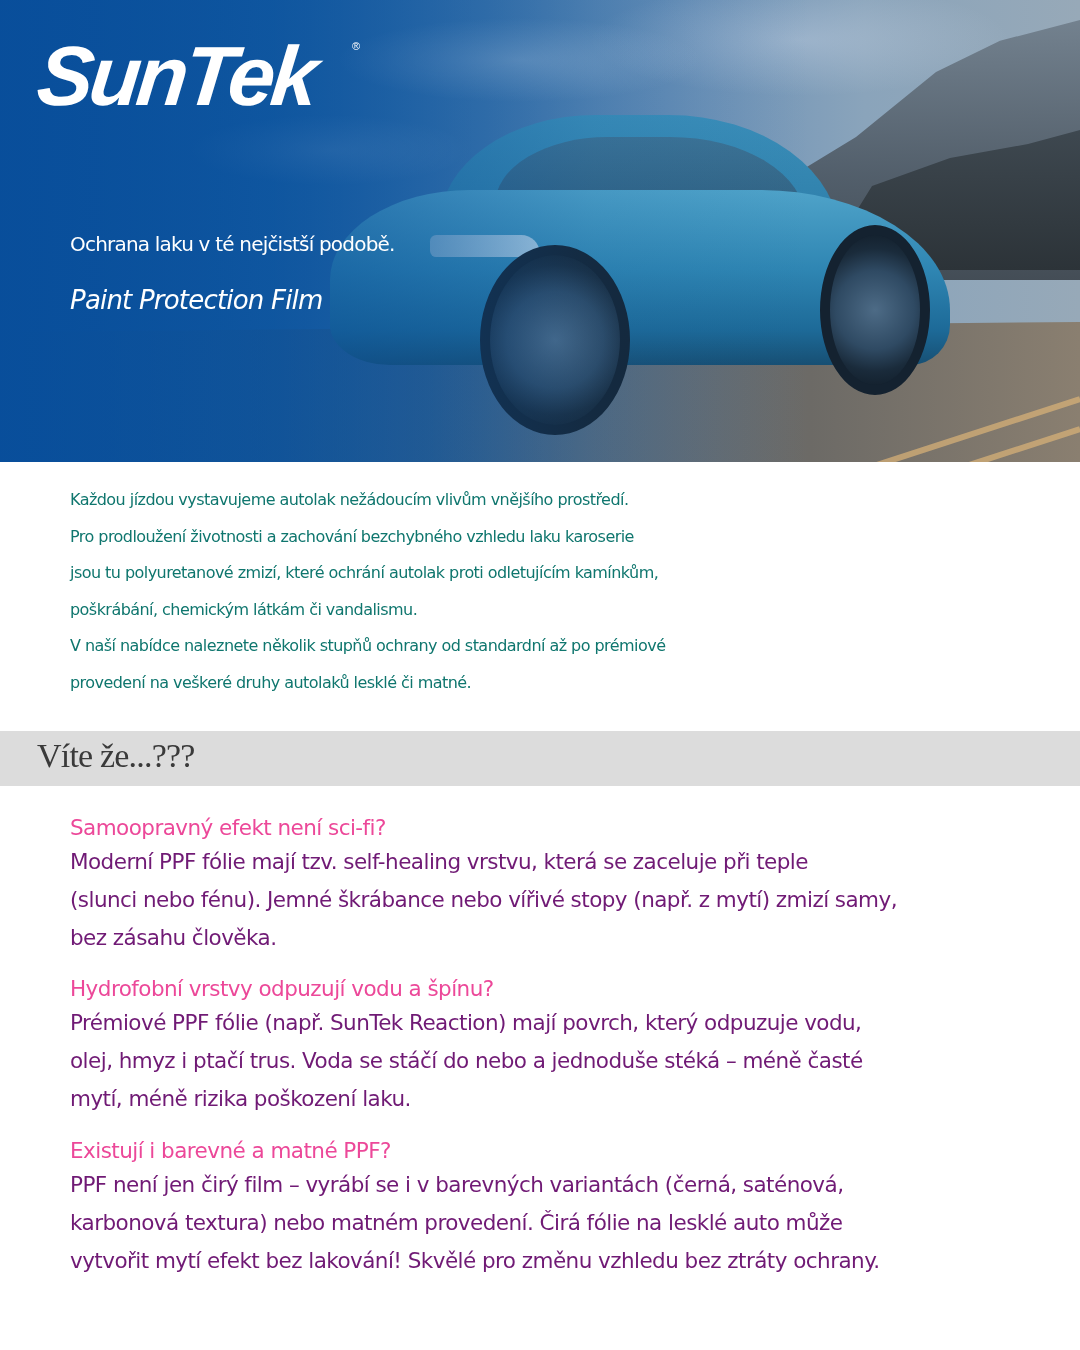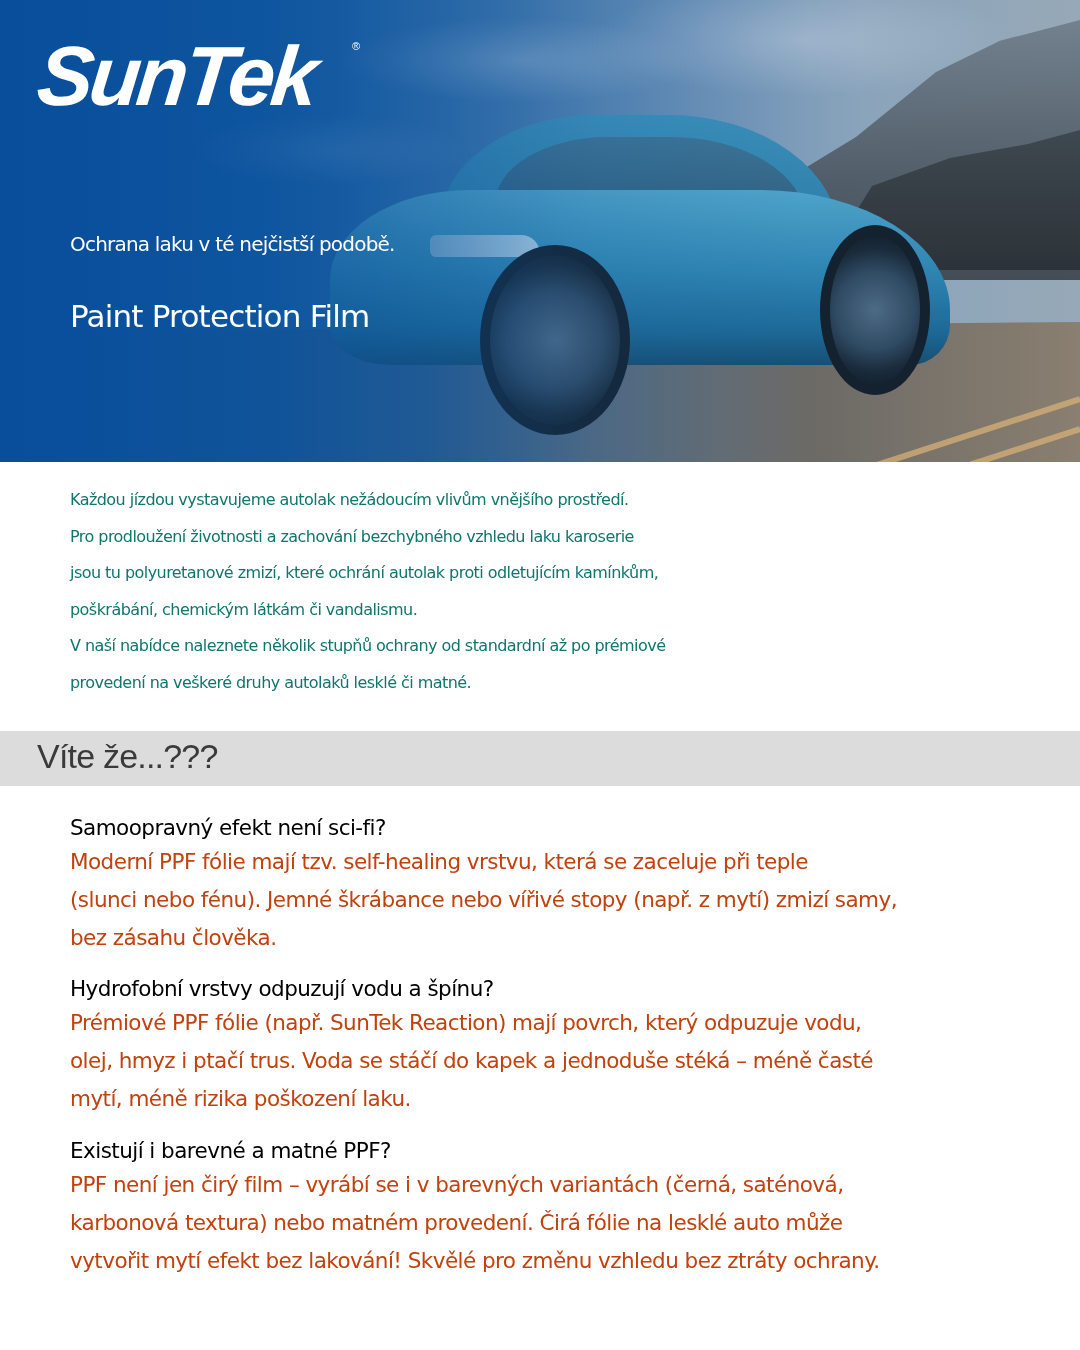--- a/index.html
+++ b/index.html
@@ -82,49 +82,49 @@
     transform: skewX(-6deg);
   }
   .logo-reg { position: absolute; left: 352px; top: 40px; font-size: 11px; color: #ffffff; font-family: "Liberation Sans", sans-serif; }
 
   .hero-title {
     position: absolute; left: 70px; top: 232px;
     font-family: "DejaVu Sans", sans-serif; font-size: 20px; color: #ffffff; font-weight: normal;
     letter-spacing: -0.8px; line-height: 1.2;
   }
   .hero-subtitle {
-    position: absolute; left: 70px; top: 298px;
-    font-family: "DejaVu Sans", sans-serif; font-size: 31px; color: #ffffff; 
+    position: absolute; left: 70px; top: 285px;
+    font-family: "DejaVu Sans", sans-serif; font-size: 26px; color: #ffffff; font-style: italic;
     letter-spacing: -0.8px; line-height: 1.2;
   }
 
   
   .intro { position: absolute; left: 70px; top: 482px; width: 960px; }
   .intro p {
     font-family: "DejaVu Sans", sans-serif; font-size: 16px; line-height: 36.5px; color: #0f766e;
     letter-spacing: -0.55px; white-space: nowrap;
   }
 
   
   .band {
     position: absolute; left: 0; top: 731px; width: 1080px; height: 55px; background: #dcdcdc;
   }
   .band h2 {
     position: absolute; left: 37px; top: 6px;
-    font-family: Liberation Sans, sans-serif; font-weight: normal; font-size: 34px; color: #3a3a3a; letter-spacing: -0.8px;
+    font-family: Liberation Serif, serif; font-weight: normal; font-size: 34px; color: #3a3a3a; letter-spacing: -0.8px;
   }
 
   
   .faq { position: absolute; left: 70px; width: 980px; }
   .faq h3 {
-    font-family: "DejaVu Sans", sans-serif; font-weight: normal; font-size: 21.5px; color: #000000;
+    font-family: "DejaVu Sans", sans-serif; font-weight: normal; font-size: 21.5px; color: #ec4899;
     letter-spacing: -0.55px; line-height: 30px; white-space: nowrap;
   }
   .faq p {
-    font-family: "DejaVu Sans", sans-serif; font-size: 21.5px; line-height: 38px; color: #c2410c;
+    font-family: "DejaVu Sans", sans-serif; font-size: 21.5px; line-height: 38px; color: #701a75;
     letter-spacing: -0.55px; white-space: nowrap;
   }
   .faq-1 { top: 813px; }
   .faq-2 { top: 974px; }
   .faq-3 { top: 1136px; }
 </style>
 </head>
 <body>
 
 <section class="hero">
@@ -167,21 +167,21 @@
 <article class="faq faq-1">
   <h3>Samoopravný efekt není sci-fi?</h3>
   <p>Moderní PPF fólie mají tzv. self-healing vrstvu, která se zaceluje při teple</p>
   <p>(slunci nebo fénu). Jemné škrábance nebo vířivé stopy (např. z mytí) zmizí samy,</p>
   <p>bez zásahu člověka.</p>
 </article>
 
 <article class="faq faq-2">
   <h3>Hydrofobní vrstvy odpuzují vodu a špínu?</h3>
   <p>Prémiové PPF fólie (např. SunTek Reaction) mají povrch, který odpuzuje vodu,</p>
-  <p>olej, hmyz i ptačí trus. Voda se stáčí do kapek a jednoduše stéká – méně časté</p>
+  <p>olej, hmyz i ptačí trus. Voda se stáčí do nebo a jednoduše stéká – méně časté</p>
   <p>mytí, méně rizika poškození laku.</p>
 </article>
 
 <article class="faq faq-3">
   <h3>Existují i barevné a matné PPF?</h3>
   <p>PPF není jen čirý film – vyrábí se i v barevných variantách (černá, saténová,</p>
   <p>karbonová textura) nebo matném provedení. Čirá fólie na lesklé auto může</p>
   <p>vytvořit mytí efekt bez lakování! Skvělé pro změnu vzhledu bez ztráty ochrany.</p>
 </article>
 

